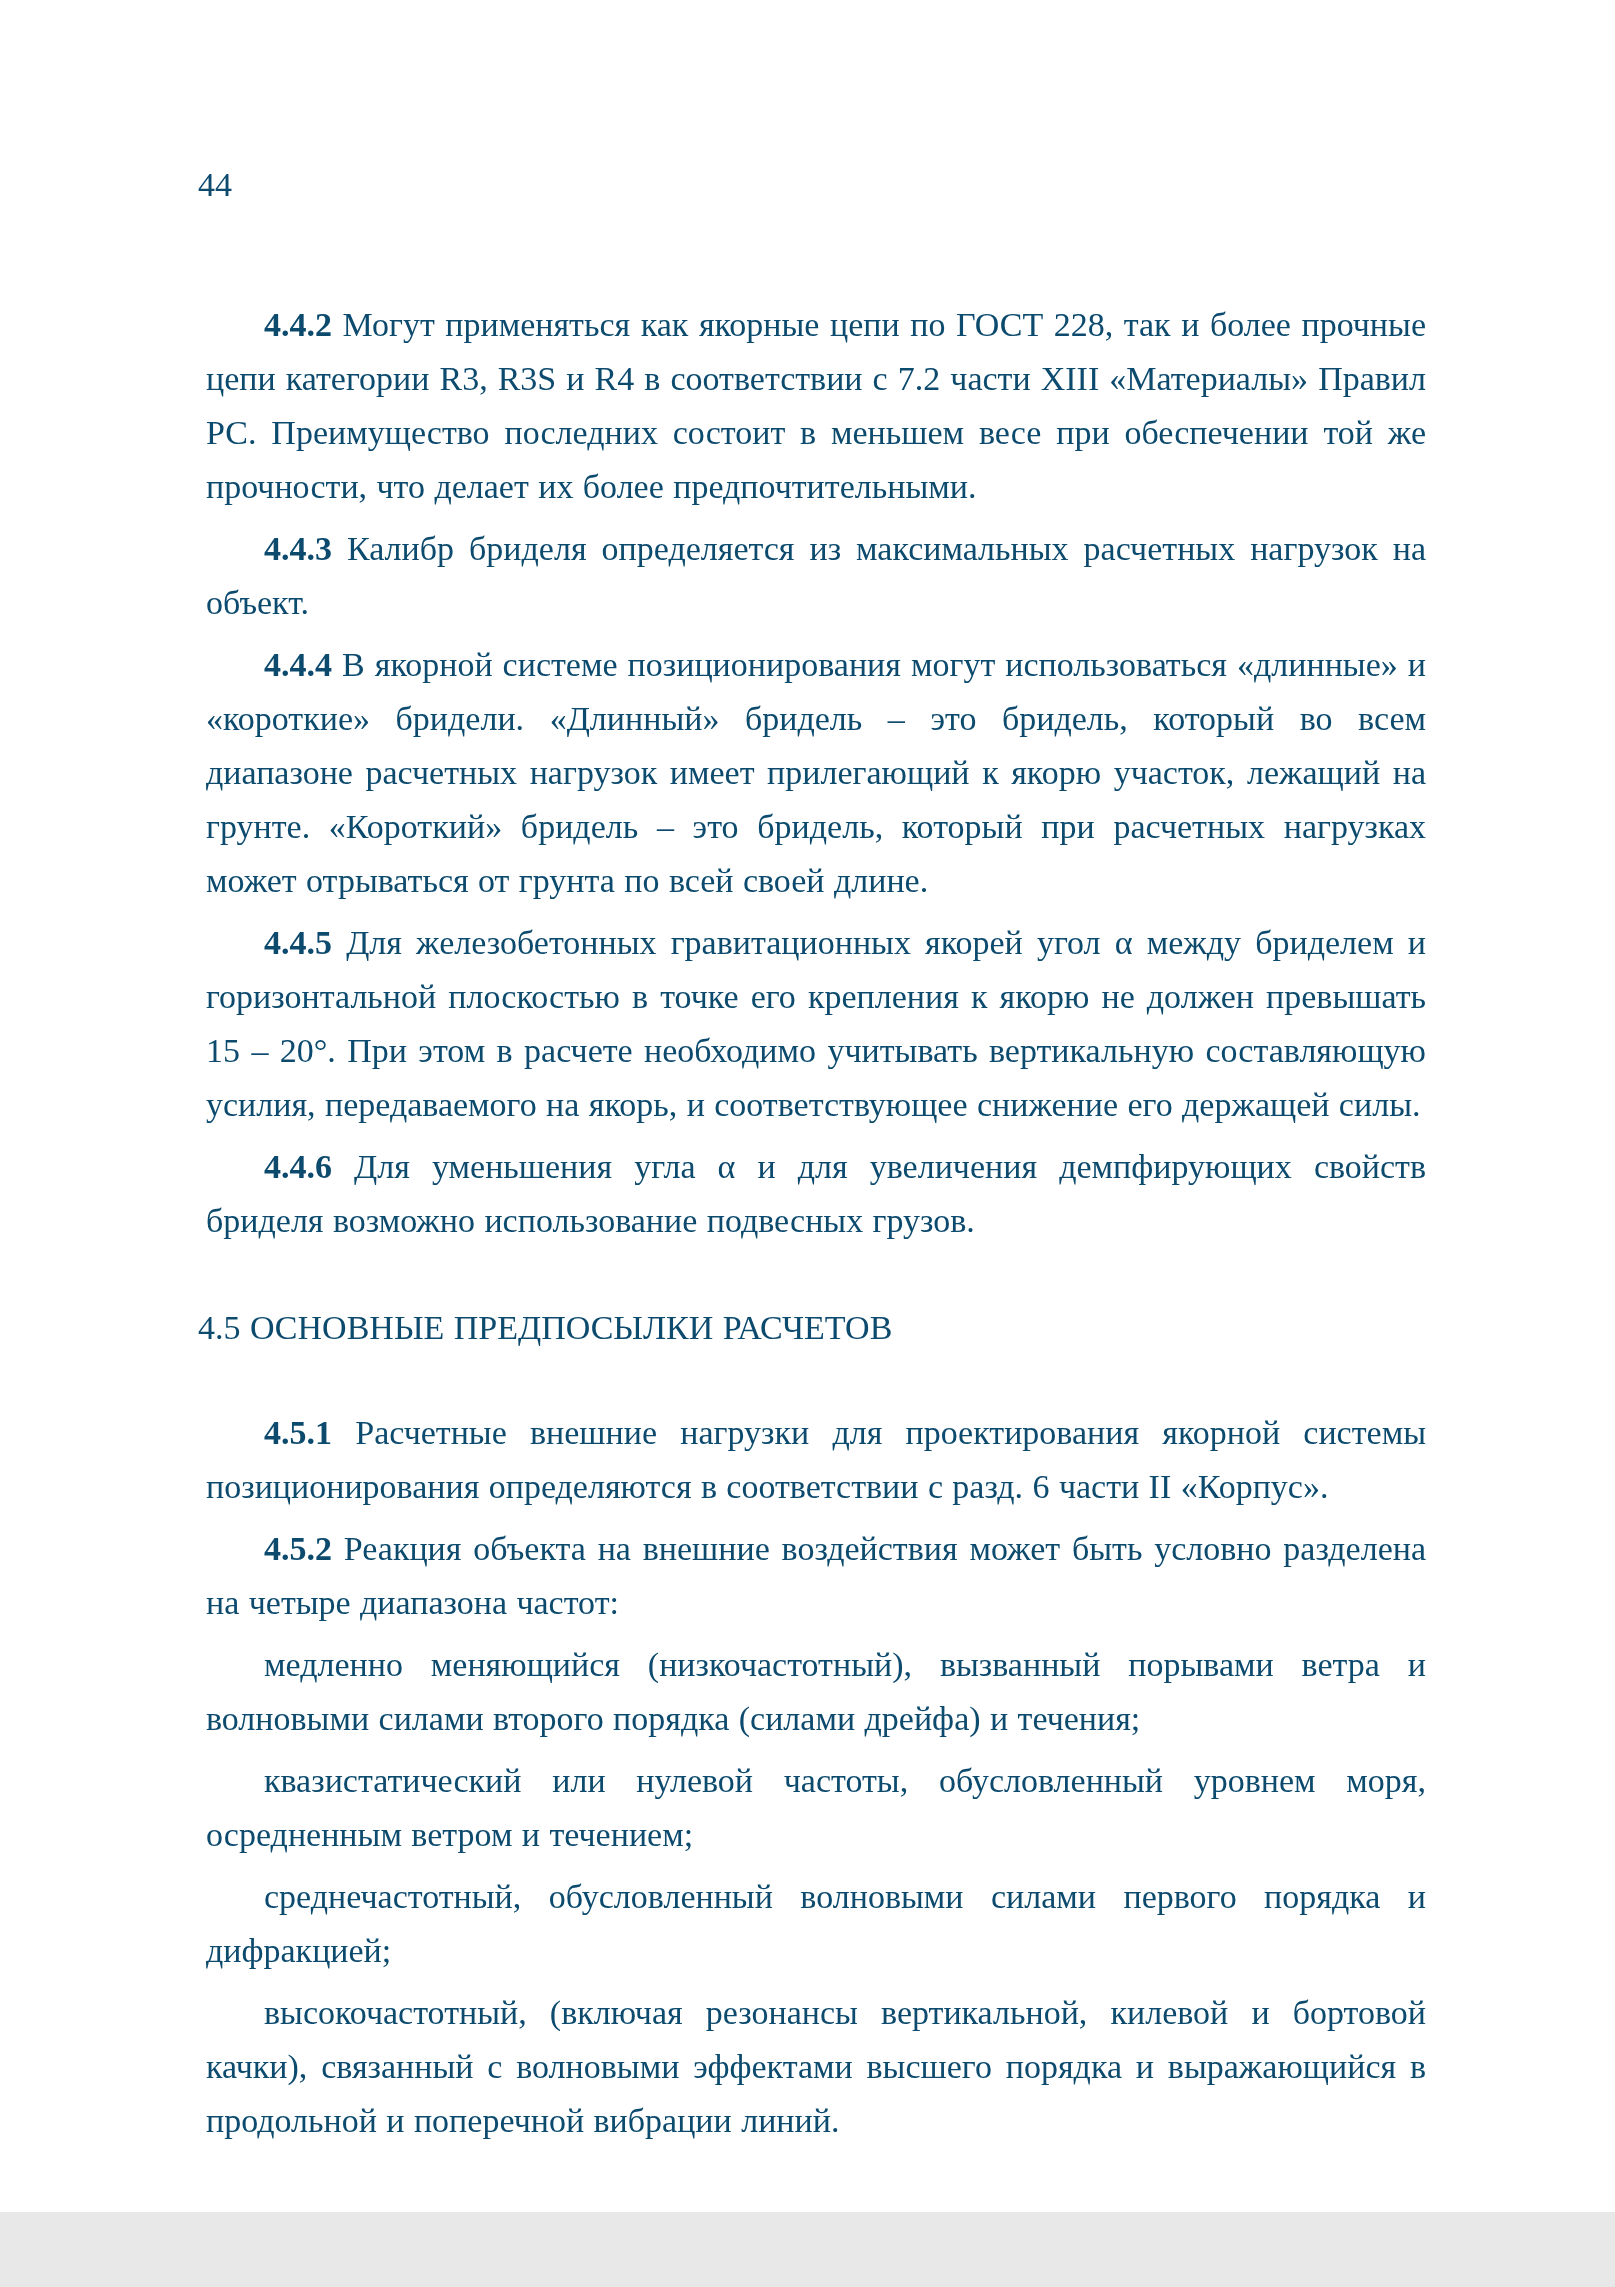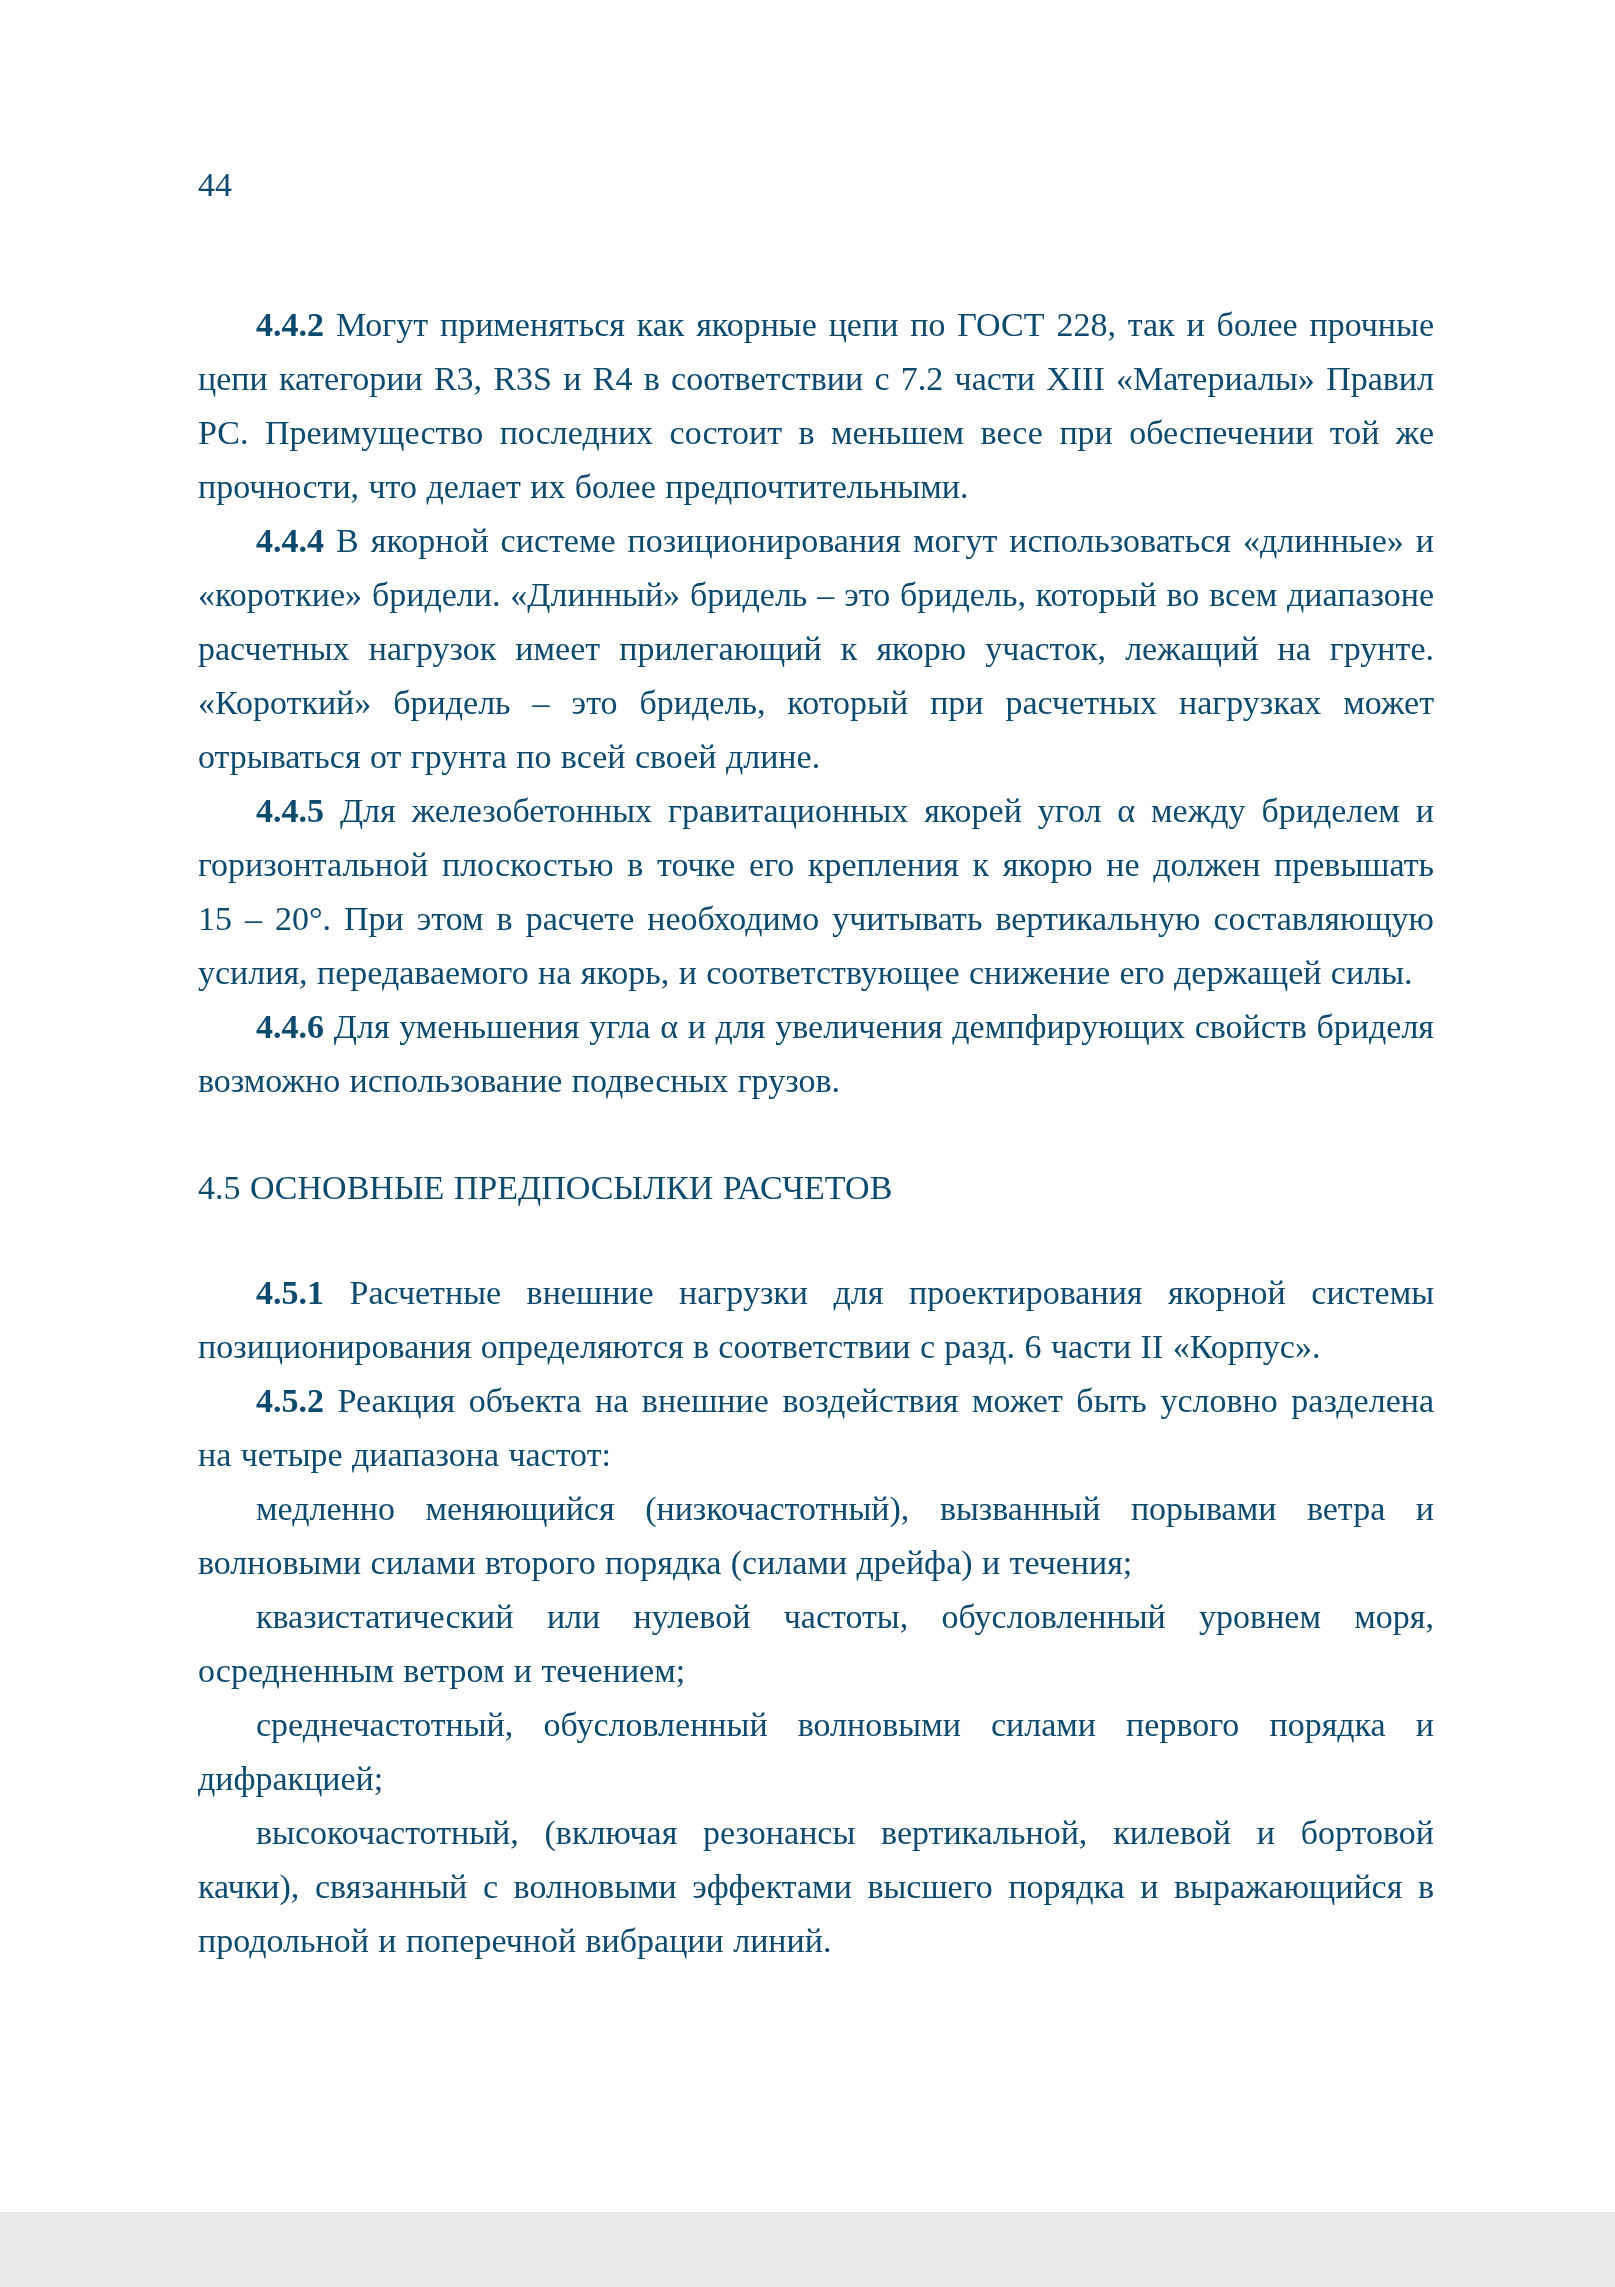--- a/index.html
+++ b/index.html
@@ -30,21 +30,21 @@
   .running-title {
     font-style: italic;
     text-align: right;
   }
   .body-text {
     margin-top: 92px;
     font-size: 34px;
     line-height: 54px;
   }
   .para {
-    margin: 0;
+    margin: 8px;
     text-align: justify;
     text-indent: 58px;
     word-spacing: 0.9px;
   }
   .para-num {
     font-weight: bold;
   }
   .para-num:not(:empty)::after {
     content: " ";
   }
@@ -62,20 +62,21 @@
 <div class="page">
 
   <div class="header">
     <span class="page-number">44</span>
   </div>
 
   <div class="body-text">
 
     <p class="para"><span class="para-num">4.4.2</span><span>Могут применяться как якорные цепи по ГОСТ 228, так и более прочные цепи категории R3, R3S и R4 в соответствии с 7.2 части XIII «Материалы» Правил РС. Преимущество последних состоит в меньшем весе при обеспечении той же прочности, что делает их более предпочтительными.</span></p>
 
+    <p class="para"><span class="para-num">4.4.3</span><span>Калибр бриделя определяется из максимальных расчетных нагрузок на объект.</span></p>
 
     <p class="para"><span class="para-num">4.4.4</span><span>В якорной системе позиционирования могут использоваться «длинные» и «короткие» бридели. «Длинный» бридель – это бридель, который во всем диапазоне расчетных нагрузок имеет прилегающий к якорю участок, лежащий на грунте. «Короткий» бридель – это бридель, который при расчетных нагрузках может отрываться от грунта по всей своей длине.</span></p>
 
     <p class="para"><span class="para-num">4.4.5</span><span>Для железобетонных гравитационных якорей угол α между бриделем и горизонтальной плоскостью в точке его крепления к якорю не должен превышать 15 – 20°. При этом в расчете необходимо учитывать вертикальную составляющую усилия, передаваемого на якорь, и соответствующее снижение его держащей силы.</span></p>
 
     <p class="para"><span class="para-num">4.4.6</span><span>Для уменьшения угла α и для увеличения демпфирующих свойств бриделя возможно использование подвесных грузов.</span></p>
 
 
     <p class="para section-heading">4.5 ОСНОВНЫЕ ПРЕДПОСЫЛКИ РАСЧЕТОВ</p>
 

